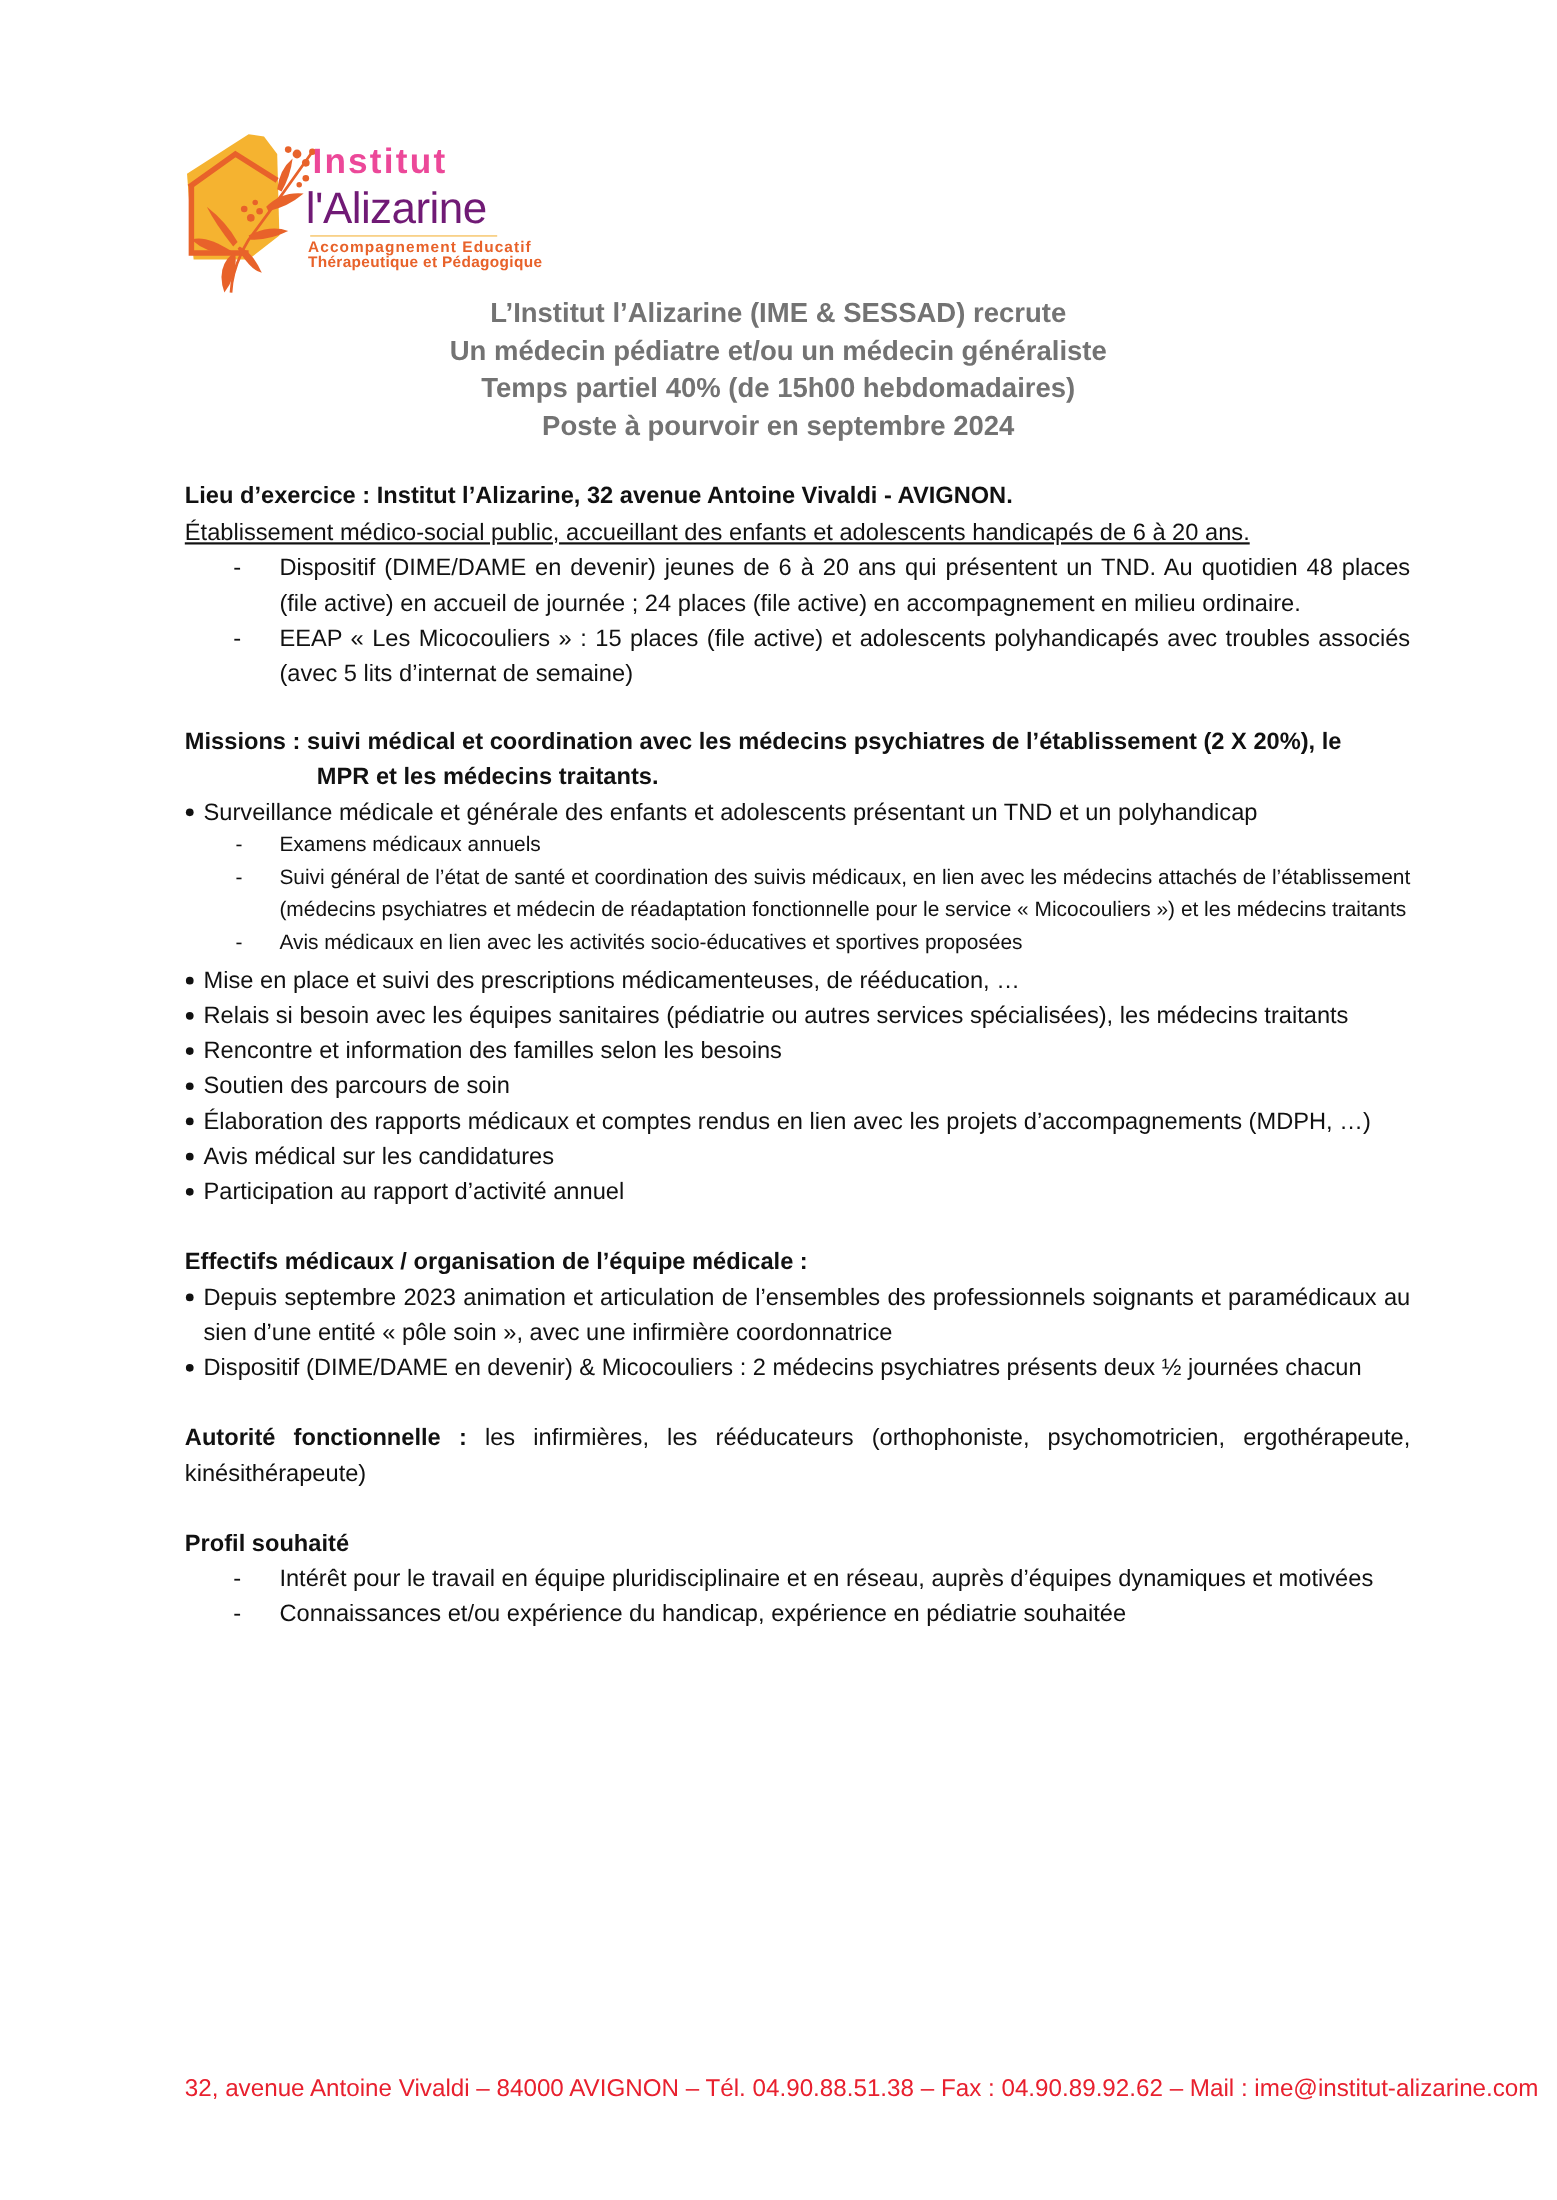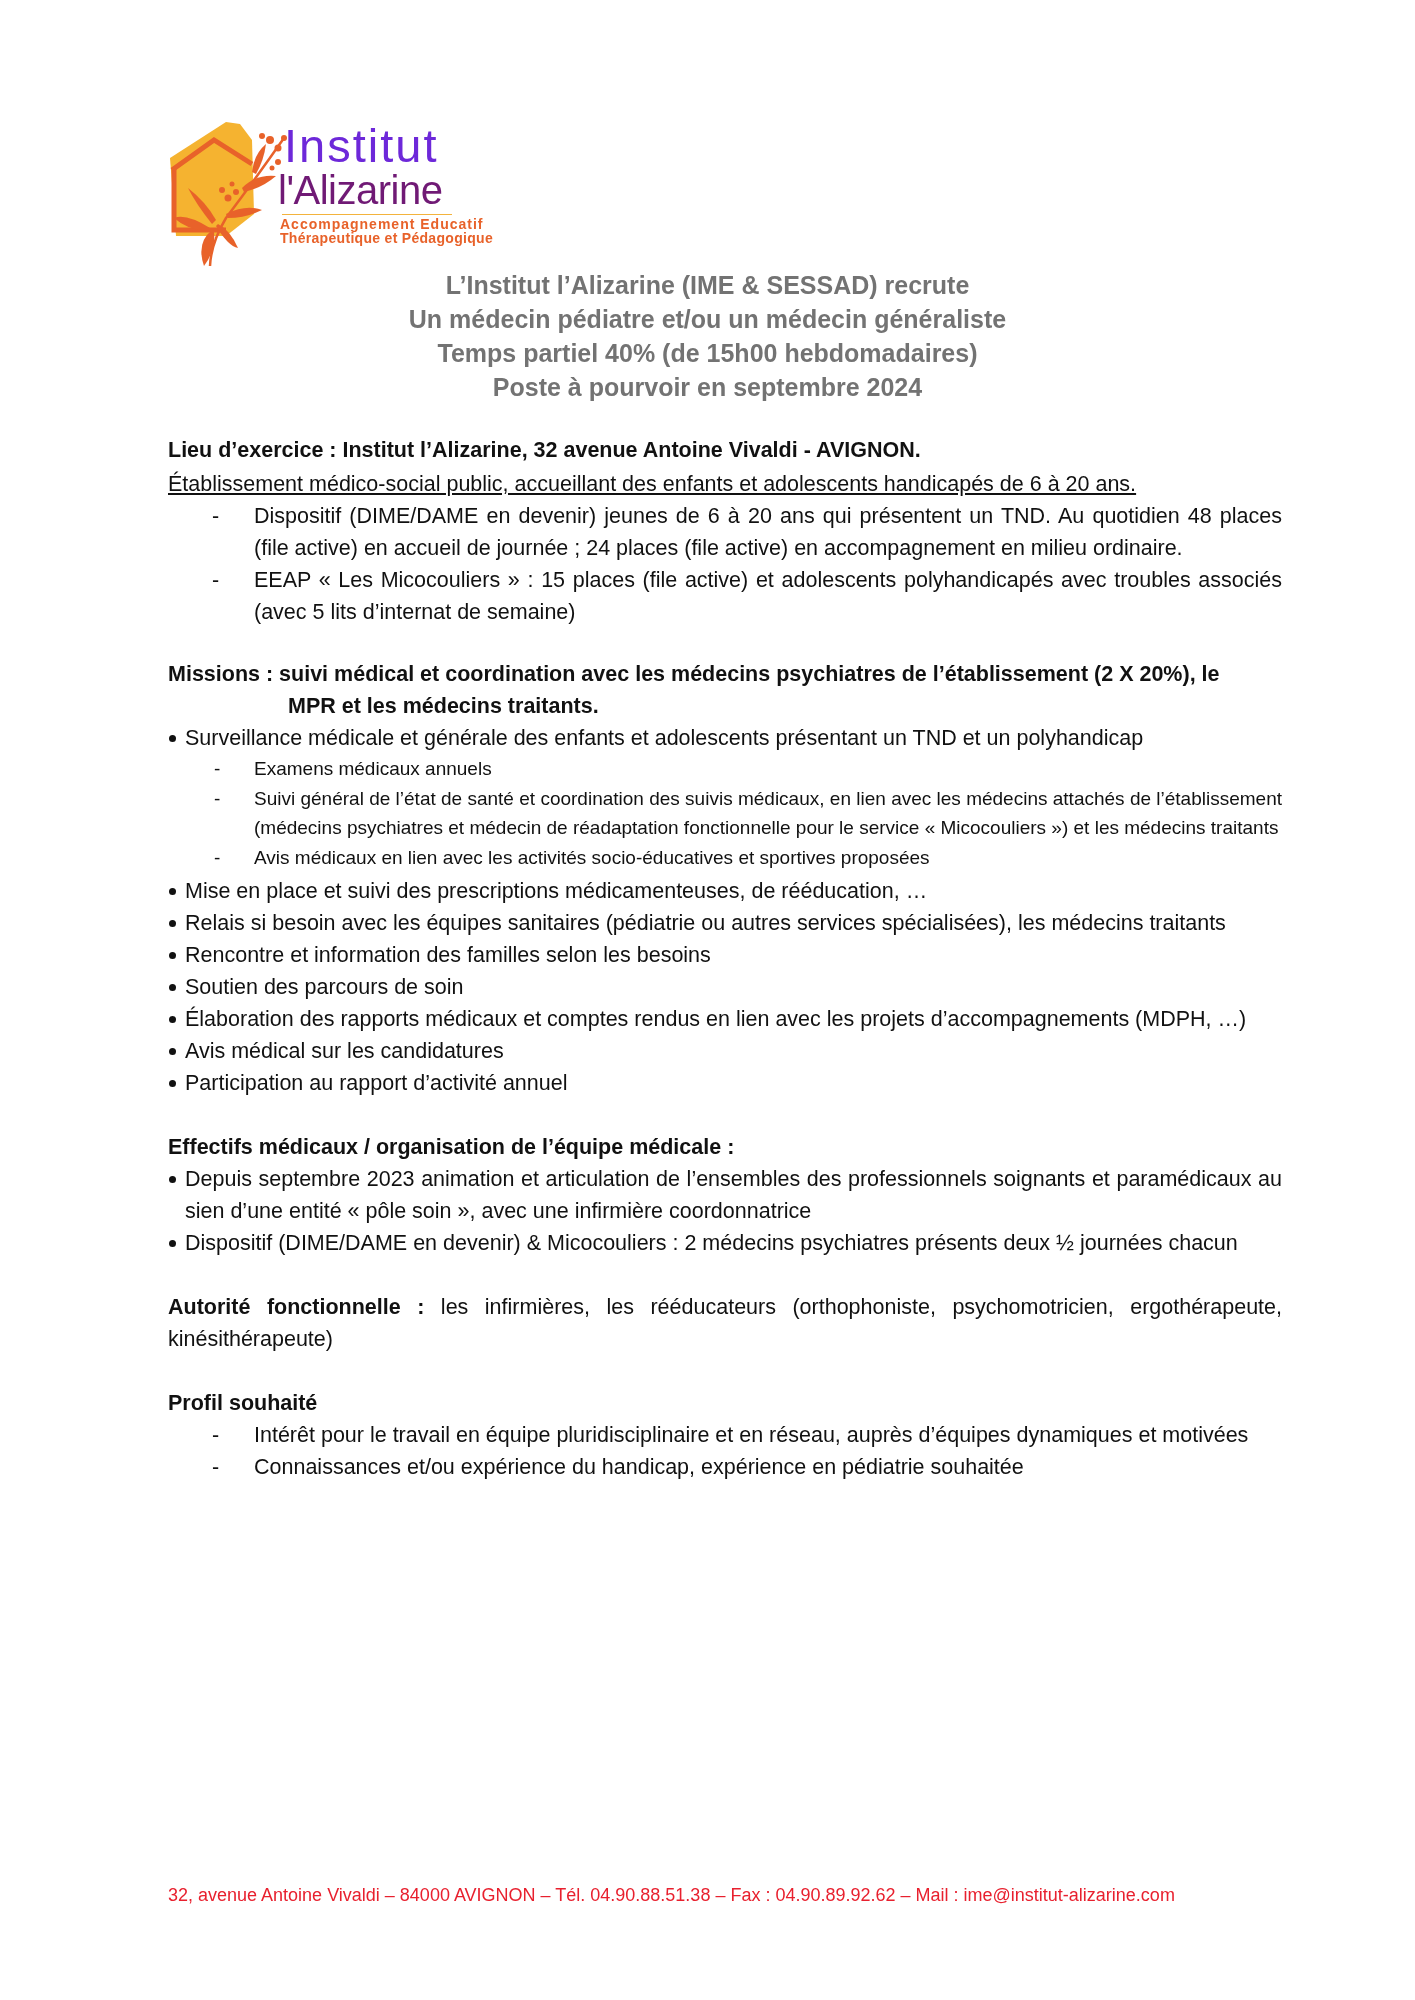--- a/index.html
+++ b/index.html
@@ -1,20 +1,20 @@
 <!DOCTYPE html>
 <html><head>
 <meta charset="utf-8">
 <style>
   html, body { margin:0; padding:0; background:#ffffff; }
   body { width:1415px; height:2000px; position:relative; overflow:hidden;
          font-family:"Liberation Sans", "DejaVu Sans", sans-serif; color:#111; }
   .logo { position:absolute; left:166px; top:118px; width:285px; height:150px; }
   .logo svg { position:absolute; left:0; top:0; }
-  .logo-name1 { position:absolute; left:118px; top:4px; font-size:47px; color:#6d28d9; letter-spacing:2px; font-weight:normal; line-height:48px;}
+  .logo-name1 { position:absolute; left:118px; top:4px; font-size:32px; color:#ec4899; letter-spacing:2px; font-weight:bold; line-height:48px;}
   .logo-name2 { position:absolute; left:112px; top:50px; font-size:40px; color:#701a75; line-height:44px; letter-spacing:-0.5px;}
   .logo-rule { position:absolute; left:116px; top:96px; width:170px; height:1px; background:#f3b33d; }
   .logo-sub { position:absolute; left:114px; font-size:14px; font-weight:bold; color:#e8622a; white-space:nowrap; letter-spacing:0.3px;}
   .logo-sub.l1 { top:98px; letter-spacing:1px; }
   .logo-sub.l2 { top:112px; }
 
   .title-block { position:absolute; left:0; width:1415px; top:268px; text-align:center; }
   .title-line { font-weight:bold; font-size:25px; line-height:34px; color:#737373; }
 
   .content { position:absolute; left:168px; top:434px; width:1114px; font-size:21.5px; line-height:32px; }
@@ -27,21 +27,21 @@
   .dash-item .dash { position:absolute; left:44px; top:0; }
   .bullet-list { list-style:none; margin:0; padding:0; }
   .bullet-item { position:relative; padding-left:17px; text-align:justify; }
   .bullet-item .dot { position:absolute; left:1px; top:13px; width:7px; height:7px; border-radius:50%; background:#111; }
   .sub-list { list-style:none; margin:0; padding:0; font-size:19px; line-height:29.5px; }
   .sub-item { position:relative; padding-left:86px; text-align:justify; }
   .sub-item .dash { position:absolute; left:46px; top:0; }
   .missions-h { font-weight:bold; margin:0; text-align:justify; }
   .missions-h2 { font-weight:bold; margin:0; padding-left:120px; }
   .just-last { text-align:justify; text-align-last:left; }
-  .footer { position:absolute; left:168px; top:1885px; font-size:18px; color:#e8202e; white-space:nowrap; }
+  .footer { position:absolute; left:168px; top:1885px; font-size:22px; color:#e8202e; white-space:nowrap; }
 </style>
 </head>
 <body>
 
 <div class="logo">
   <svg width="130" height="150" viewBox="0 0 130 150">
 
     <path d="M4 40 L60 4 L74 6 L86 22 L88 96 L60 118 L10 118 Z" fill="#f5b330"></path>
 
     <path d="M6 52 L48 22 L86 46" fill="none" stroke="#e8622a" stroke-width="5" stroke-linejoin="miter"></path>

